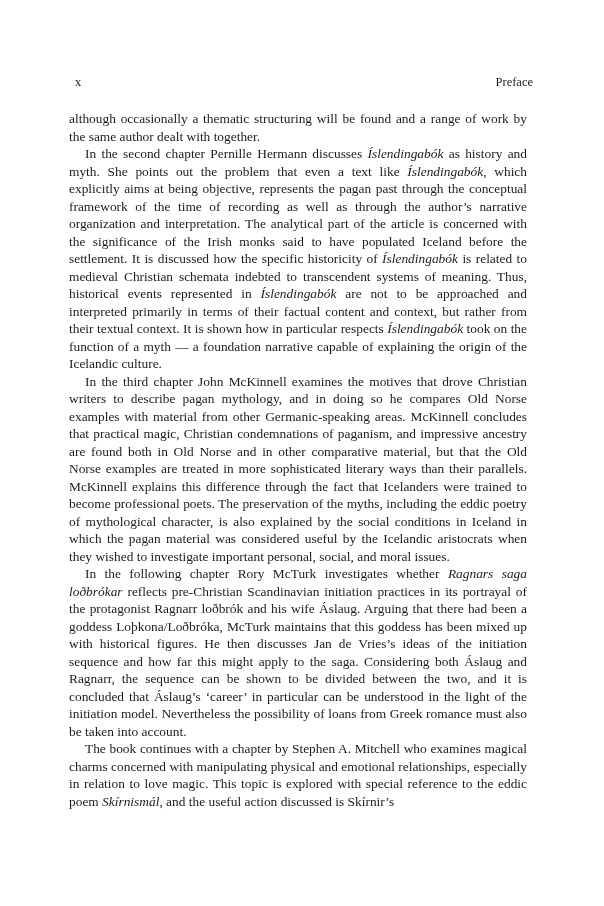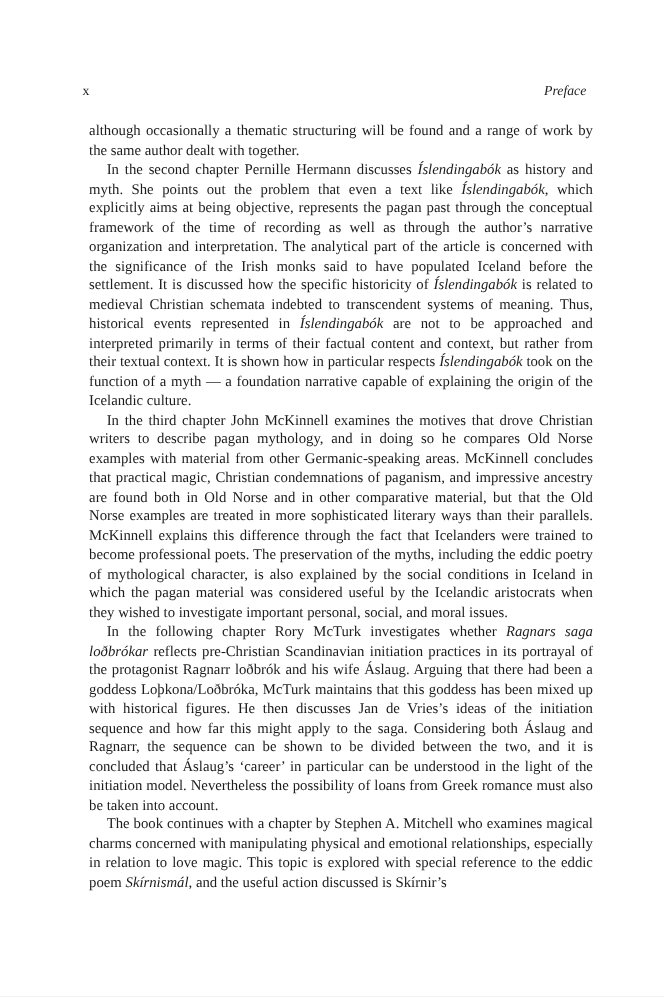--- a/index.html
+++ b/index.html
@@ -26,25 +26,24 @@
     justify-content: space-between;
     align-items: baseline;
     font-size: 12.5px;
     line-height: 14px;
   }
   .folio {
     font-style: normal;
     letter-spacing: 0.5px;
   }
   .running-title {
-    font-style: italic;
   }
   .body-text {
     position: absolute;
-    left: 81px;
+    left: 69px;
     top: 110px;
     width: 458px;
     font-size: 13.4px;
     line-height: 17.5px;
     text-align: justify;
     hyphens: auto;
     -webkit-hyphens: auto;
   }
   .para {
     margin: 0;

